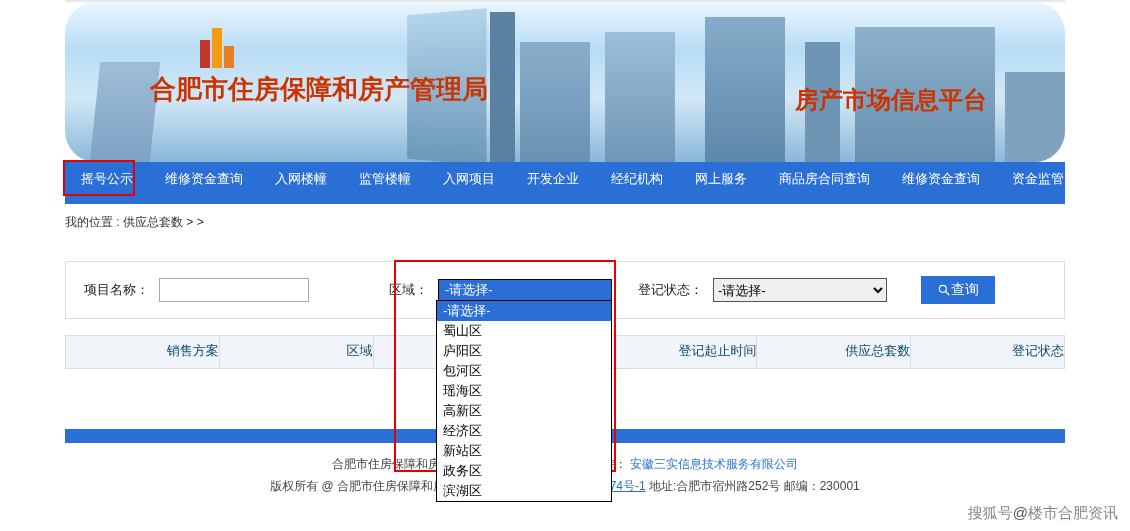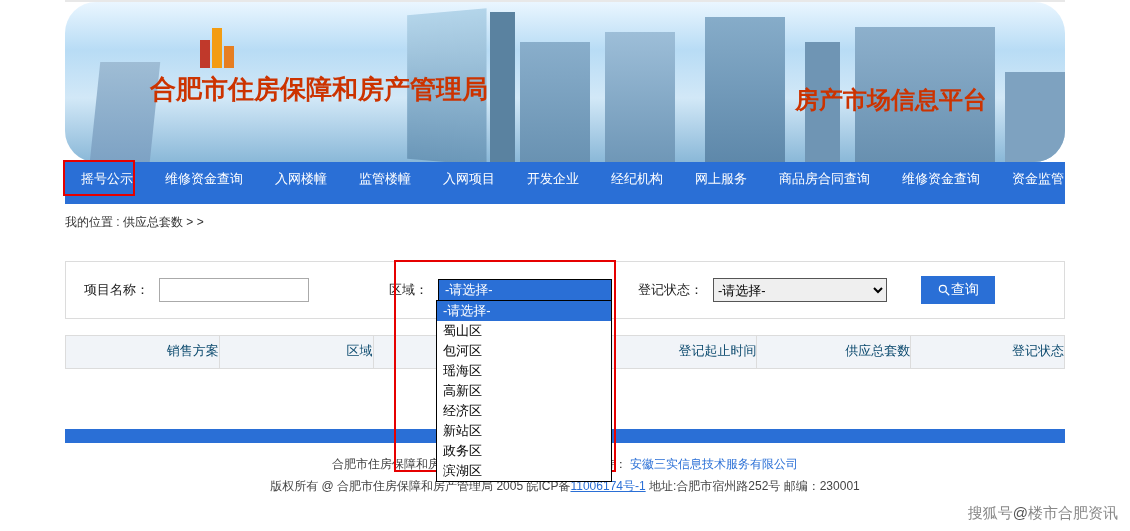--- a/index.html
+++ b/index.html
@@ -134,20 +134,21 @@
       <svg class="mag" viewBox="0 0 24 24">
         <circle cx="10" cy="10" r="6" stroke="#fff" stroke-width="2" fill="none"></circle>
         <line x1="15" y1="15" x2="21" y2="21" stroke="#fff" stroke-width="2"></line>
       </svg>
       <span>查询</span>
     </button>
 
     <div class="dropdown-open">
       <div class="opt sel">-请选择-</div>
       <div class="opt">蜀山区</div>
+      <div class="opt">庐阳区</div>
       <div class="opt">包河区</div>
       <div class="opt">瑶海区</div>
       <div class="opt">高新区</div>
       <div class="opt">经济区</div>
       <div class="opt">新站区</div>
       <div class="opt">政务区</div>
       <div class="opt">滨湖区</div>
     </div>
 
     <div class="red-box-filter"></div>

